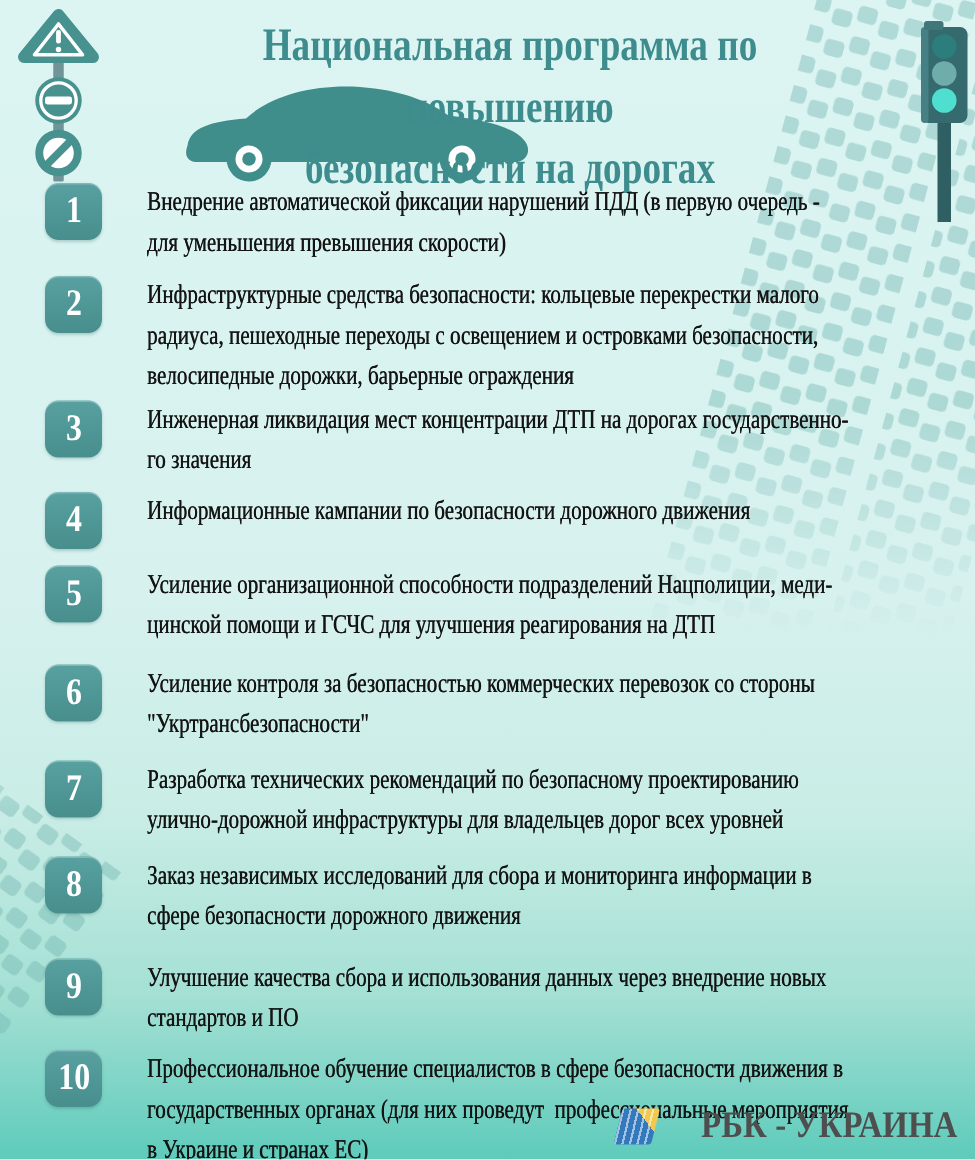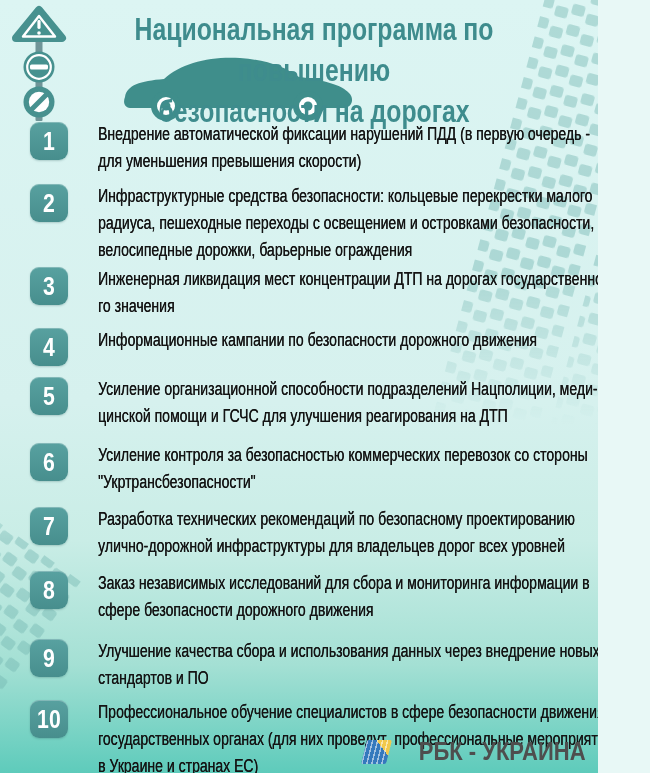--- a/index.html
+++ b/index.html
@@ -1,18 +1,18 @@
 <!DOCTYPE html>
 <html><head>
 <meta charset="utf-8">
 <style>
   html,body{margin:0;padding:0;background:#e8f8f6;}
   .stage{
-    position:relative;width:598px;height:773px;overflow:hidden;
-    font-family:Liberation Sans, sans-serif;
+    position:relative;width:650px;height:773px;overflow:hidden;
+    font-family:Liberation Serif, serif;
     background:linear-gradient(180deg,#dcf5f3 0%,#d6f1ee 52%,#c9ede6 70%,#a4e0d4 86%,#5ecbbb 100%);
   }
   svg{display:block;}
   .bg-tracks{position:absolute;left:0;top:0;pointer-events:none;}
   .icon-abs{position:absolute;pointer-events:none;}
   .title{
     position:absolute;left:60px;right:30px;top:9px;
     text-align:center;color:#3e8c8d;font-weight:bold;
     font-size:31px;line-height:41px;white-space:pre-line;
     transform:scaleX(.8);transform-origin:center top;

